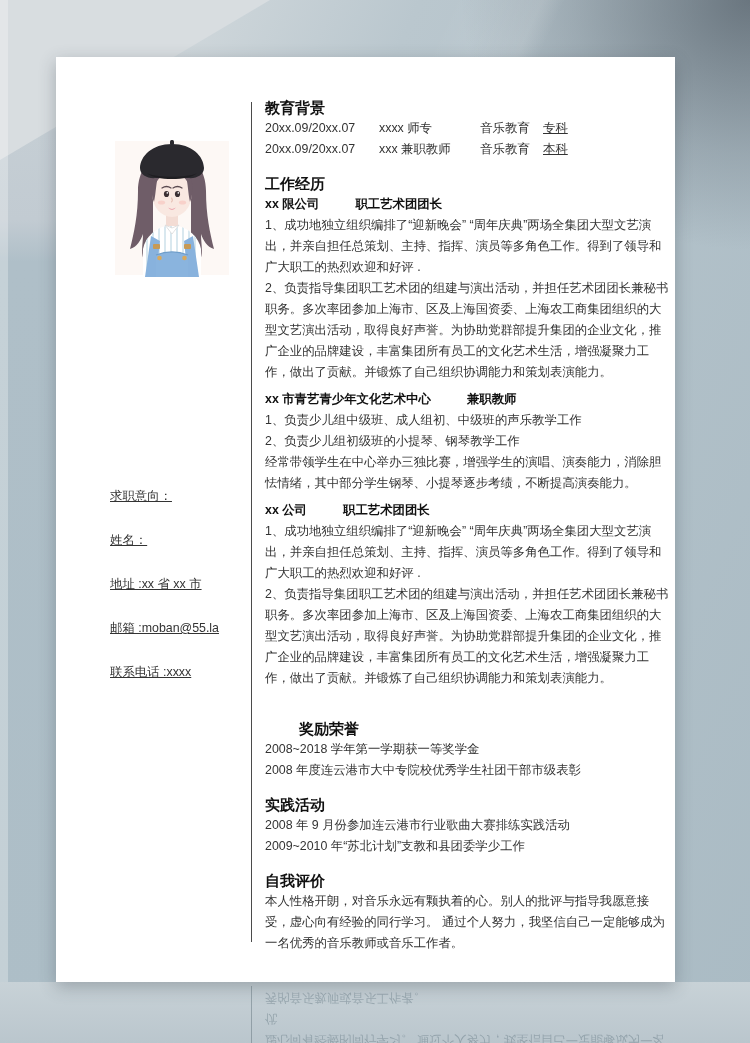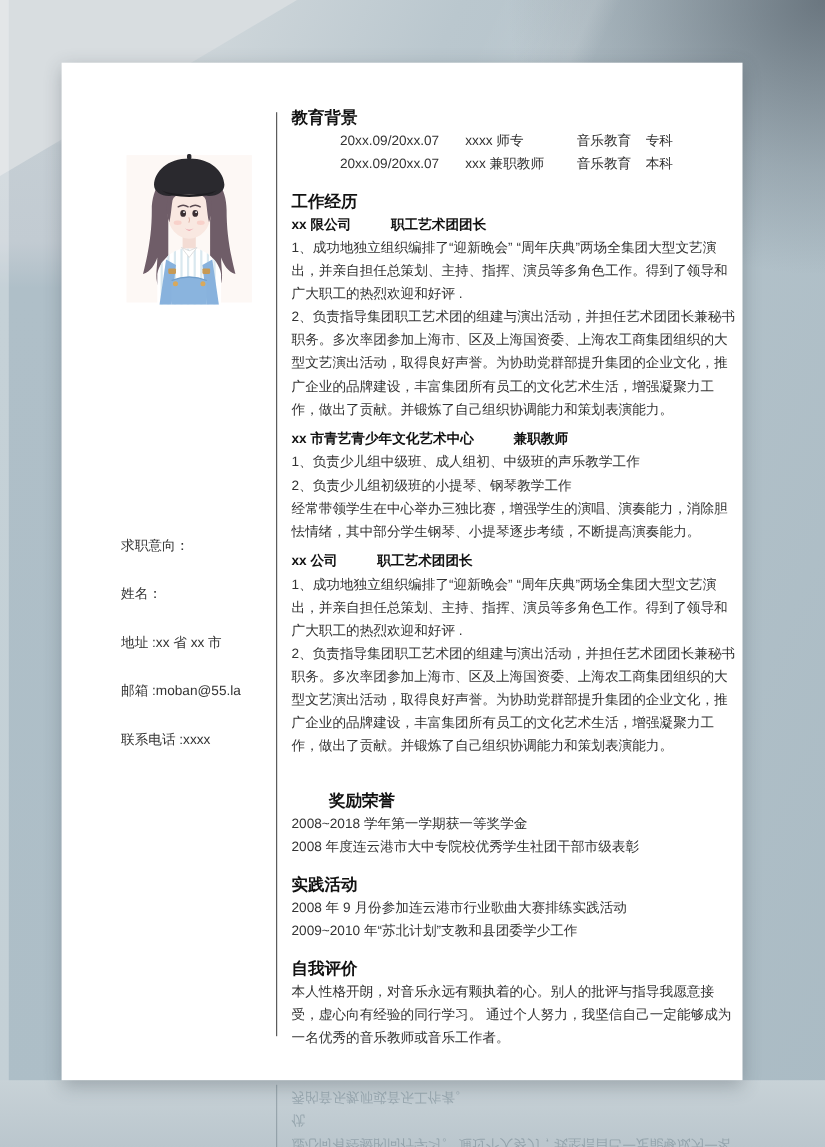--- a/index.html
+++ b/index.html
@@ -23,31 +23,31 @@
 
   
   .paper{position:absolute;left:56px;top:57px;width:619px;height:925px;background:#ffffff;
     box-shadow:0 5px 16px rgba(55,65,75,.32);}
   .divider{position:absolute;left:195px;top:45px;width:1px;height:840px;background:#4b4b4b;}
 
   .portrait{position:absolute;left:50px;top:80px;width:132px;height:140px;}
   .portrait svg{width:100%;height:100%;display:block;}
 
   .contact{position:absolute;left:54px;top:430px;width:140px;font-size:12.4px;color:#333;}
-  .contact .field{height:44px;line-height:18px;white-space:nowrap;}
+  .contact .field{height:44px;line-height:18px;white-space:nowrap;text-decoration:underline;}
 
   .main{position:absolute;left:209px;top:40px;width:408px;font-size:12.4px;line-height:21px;color:#333;}
   .main h2{font-size:15px;line-height:21px;font-weight:bold;color:#111;margin:13px 0 0 0;}
   .main h2.first{margin-top:0;}
   .main h2.gap-lg{margin-top:29px;margin-left:34px;}
   .edu-row{display:flex;}
-  .edu-row .c1{width:114px;flex:none;margin-left:44px;}
+  .edu-row .c1{width:114px;flex:none;}
   .edu-row .c2{width:88px;flex:none;}
   .edu-row .c3{width:76px;flex:none;text-align:center;}
-  .edu-row .c4{flex:auto;}
+  .edu-row .c4{flex:auto;text-decoration:underline;}
   .job{margin-top:6px;}
   .job.first{margin-top:0;}
   .job-title{font-weight:bold;color:#111;}
   .job-title .role{margin-left:36px;text-align:center;}
   .para{margin:0;}
 
   
   .reflection{position:absolute;left:56px;top:986px;width:619px;height:57px;overflow:hidden;
     transform:scaleY(-1);opacity:.34;color:#49606c;font-size:12.4px;line-height:21px;}
   .reflection .refl-divider{position:absolute;left:195px;top:0;width:1px;height:57px;background:#3c4f59;}

